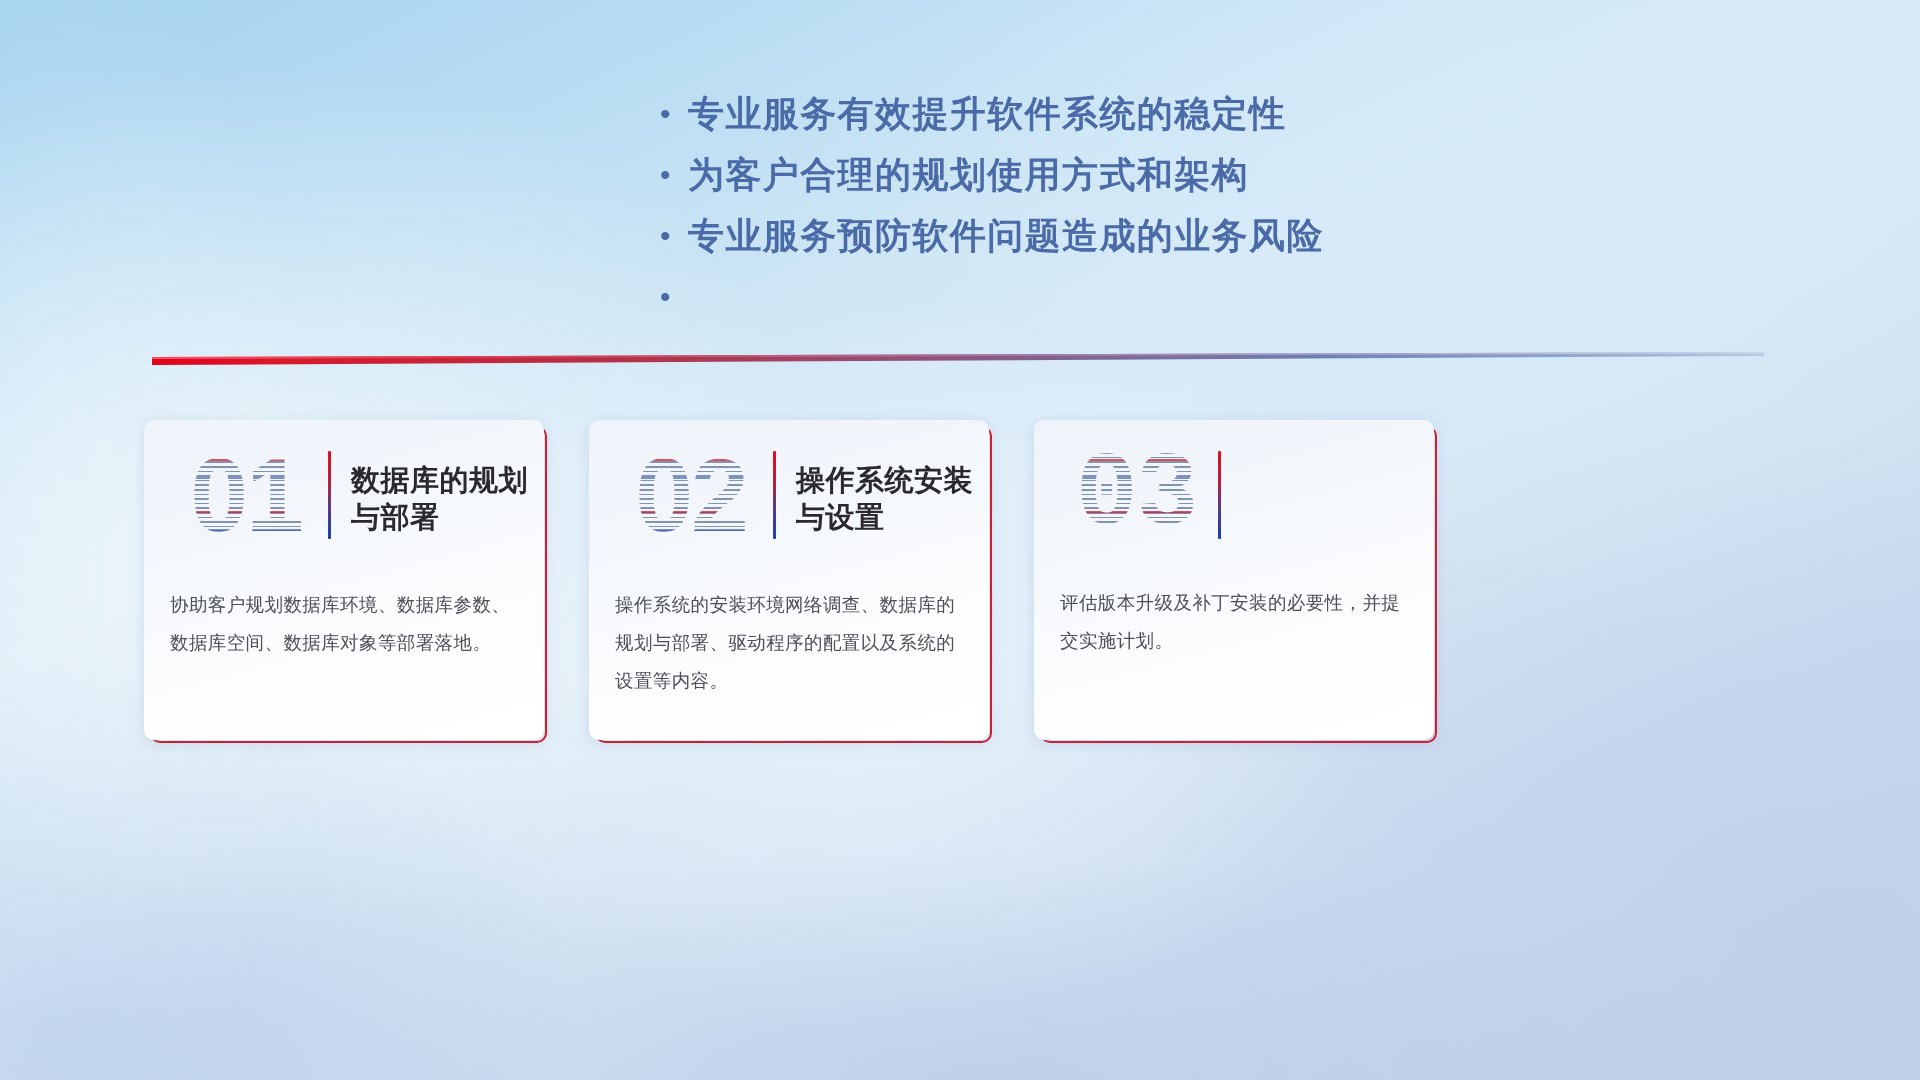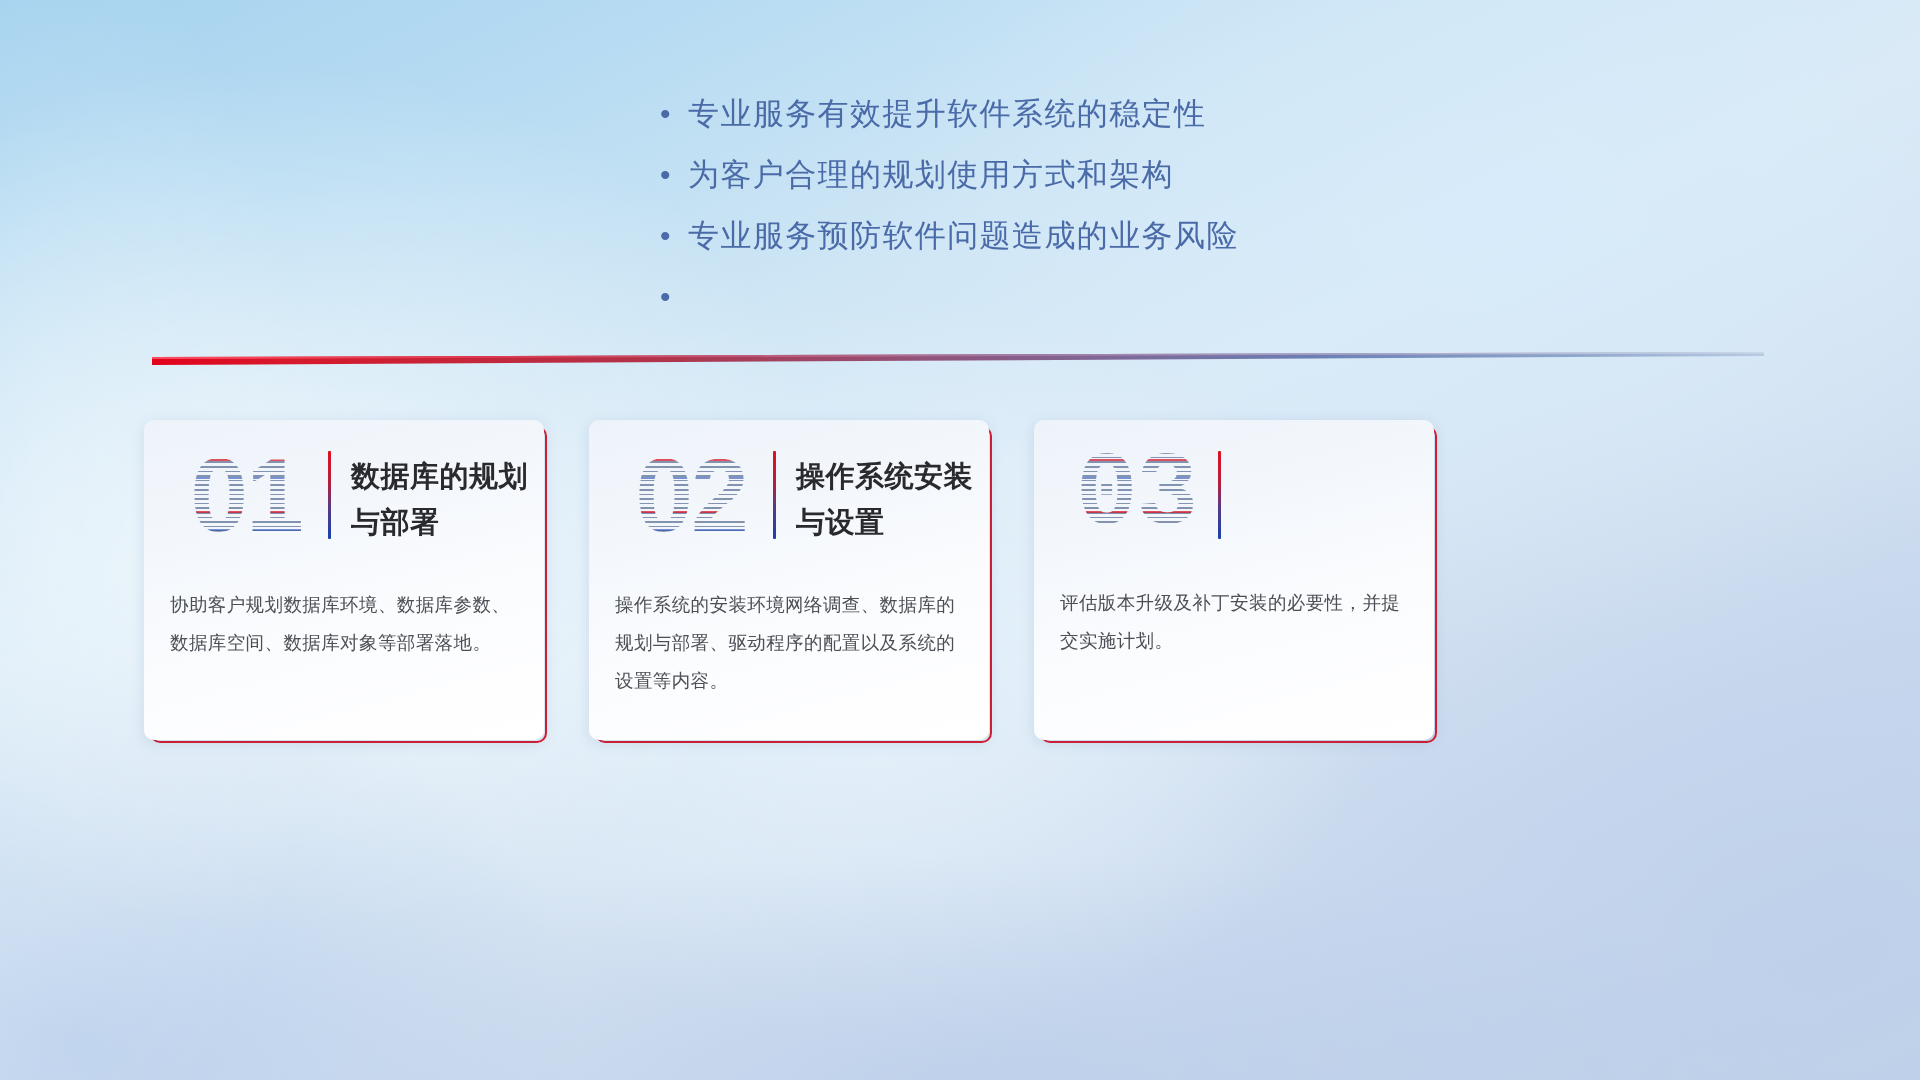--- a/index.html
+++ b/index.html
@@ -48,25 +48,25 @@
   }
   .bullet-dot {
     width: 28px;
     flex: 0 0 28px;
     font-size: 30px;
     line-height: 44px;
     color: #4a6aa8;
     text-align: left;
   }
   .bullet-text {
-    font-size: 31px;
+    font-size: 36px;
     line-height: 44px;
     letter-spacing: 1.4px;
     color: #4a6aa8;
-    font-weight: 400;
+    font-weight: 700;
     white-space: nowrap;
   }
 
   
   .divider {
     position: absolute;
     left: 152px;
     top: 345px;
     width: 1612px;
     height: 22px;
@@ -173,21 +173,21 @@
   .title-bar {
     width: 3px;
     height: 88px;
     flex: 0 0 3px;
     margin: 0 20px 0 2px;
     background: linear-gradient(to bottom, #e01020 0%, #b2203f 38%, #5b3a80 62%, #1a3fb0 100%);
     border-radius: 1px;
   }
   .card-title {
     font-size: 29px;
-    line-height: 46px;
+    line-height: 37px;
     font-weight: 600;
     color: #2a2a2e;
     letter-spacing: 0.5px;
     flex: 1;
     margin-top: 8px;
   }
 
   .card-body {
     padding: 16px 18px 0 26px;
     font-size: 18.5px;

